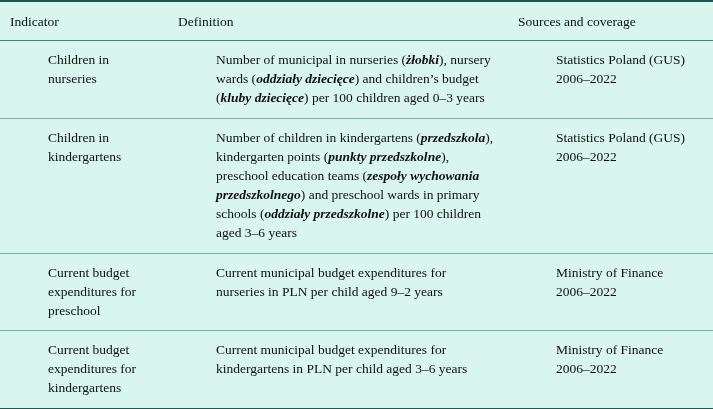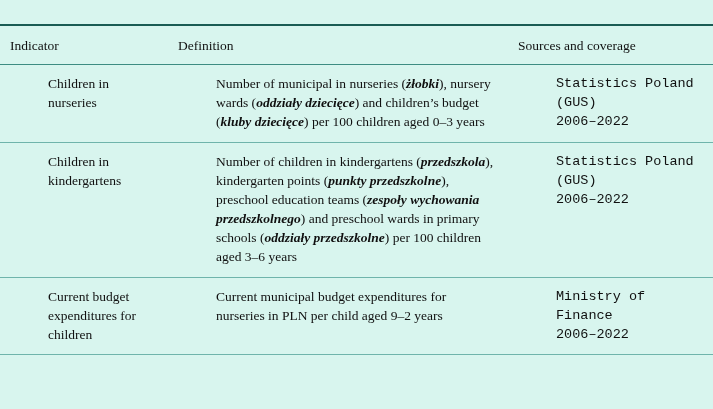--- a/index.html
+++ b/index.html
@@ -16,21 +16,20 @@
     background: #d8f5ee;
     box-sizing: border-box;
     position: relative;
     overflow: hidden;
   }
   table.indicator-table {
     width: 713px;
     border-collapse: collapse;
     table-layout: fixed;
     background: #d8f5ee;
-    margin-top: 24px;
   }
   table.indicator-table th,
   table.indicator-table td {
     text-align: left;
     vertical-align: top;
     font-size: 13.5px;
     line-height: 1.42;
     color: #101010;
     padding: 9px 10px 10px 10px;
   }
@@ -53,21 +52,21 @@
   }
   tbody tr.data-row.last-row > td {
     border-bottom: 2.5px solid #1a5c54;
   }
   .cell-pad-left { padding-left: 18px; }
   em.pol {
     font-style: italic;
     font-weight: bold;
   }
   .nowrapdash { white-space: nowrap; }
-  .subline { display: block; font-family: Liberation Mono, monospace; }
+  .subline { display: block; }
 </style>
 </head>
 <body>
 
 <div class="table-wrap">
   <table class="indicator-table">
     <colgroup>
       <col class="c1">
       <col class="c2">
       <col class="c3">
@@ -90,22 +89,30 @@
       </tr>
       <tr class="data-row">
         <td class="cell-pad-left">Children in kindergartens</td>
         <td><span>Number of children in kindergartens (</span><em class="pol">przedszkola</em><span>), kindergarten points (</span><em class="pol">punkty przedszkolne</em><span>), preschool education teams (</span><em class="pol">zespoły wychowania przedszkolnego</em><span>) and preschool wards in primary schools (</span><em class="pol">oddziały przedszkolne</em><span>) per 100 children aged 3–6 years</span></td>
         <td>
           <span class="subline">Statistics Poland (GUS)</span>
           <span class="subline nowrapdash">2006–2022</span>
         </td>
       </tr>
       <tr class="data-row">
-        <td class="cell-pad-left">Current budget expenditures for children</td>
+        <td class="cell-pad-left">Current budget expenditures for preschool</td>
         <td><span>Current municipal budget expenditures for nurseries in PLN per child aged 9–2 years</span></td>
+        <td>
+          <span class="subline">Ministry of Finance</span>
+          <span class="subline nowrapdash">2006–2022</span>
+        </td>
+      </tr>
+      <tr class="data-row last-row">
+        <td class="cell-pad-left">Current budget expenditures for kindergartens</td>
+        <td><span>Current municipal budget expenditures for kindergartens in PLN per child aged 3–6 years</span></td>
         <td>
           <span class="subline">Ministry of Finance</span>
           <span class="subline nowrapdash">2006–2022</span>
         </td>
       </tr>
     </tbody>
   </table>
 </div>
 
 </body></html>

